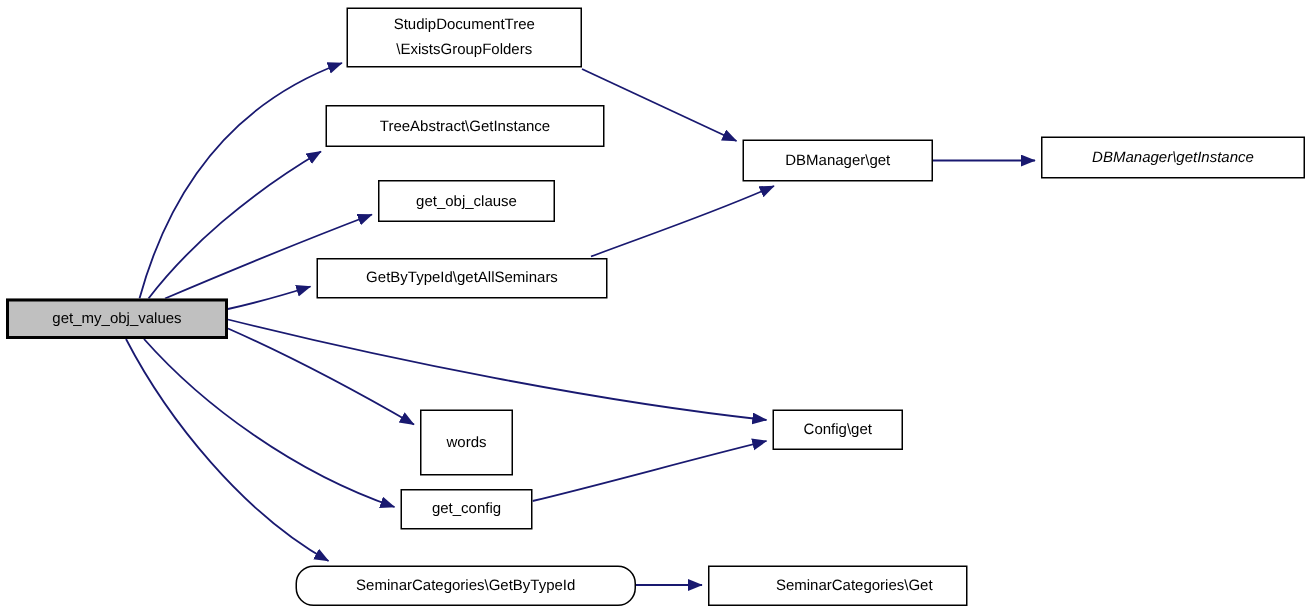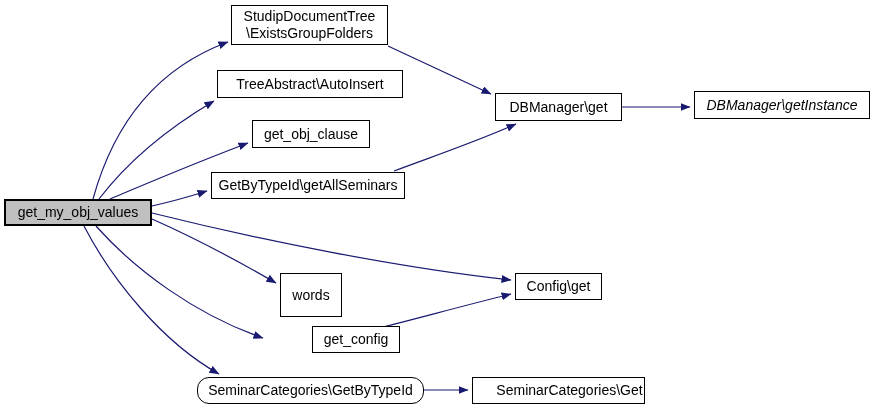--- a/index.html
+++ b/index.html
@@ -37,21 +37,21 @@
   .node {
     position: absolute;
     box-sizing: border-box;
     background: var(--node-fill, #ffffff);
     border: 1px solid var(--node-border, #000000);
     color: var(--text-color, #000000);
     display: flex;
     align-items: center;
     justify-content: center;
     text-align: center;
-    font-size: 14px;
+    font-size: 10px;
     line-height: 17px;
     white-space: pre-line;
     cursor: pointer;
   }
   .node.highlight {
     background: var(--highlight-fill, #c0c0c0);
     border-width: 2px;
     cursor: default;
   }
   .node-label {
@@ -82,24 +82,24 @@
         <path class="edge-path" d="M394,171 C434,156 478,141 516,124" marker-end="url(#arrow)"></path>
         <path class="edge-path" d="M622,107 L690,107" marker-end="url(#arrow)"></path>
         <path class="edge-path" d="M355,334 C405,322 458,307 511,294" marker-end="url(#arrow)"></path>
         <path class="edge-path" d="M424,390 L468,390" marker-end="url(#arrow)"></path>
       </g>
   </svg>
   <div class="nodes-layer">
       <div class="node highlight" style="left: 4px; top: 199px; width: 148px; height: 27px;"><span class="node-label">get_my_obj_values</span></div>
       <div class="node" style="left: 231px; top: 5px; width: 157px; height: 40px;"><span class="node-label">StudipDocumentTree
 \ExistsGroupFolders</span></div>
-      <div class="node" style="left: 217px; top: 70px; width: 186px; height: 28px;"><span class="node-label">TreeAbstract\AutoInsert</span></div>
+      <div class="node" style="left: 217px; top: 70px; width: 186px; height: 28px;"><span class="node-label">TreeAbstract\GetInstance</span></div>
       <div class="node" style="left: 252px; top: 120px; width: 118px; height: 28px;"><span class="node-label">get_obj_clause</span></div>
       <div class="node" style="left: 211px; top: 172px; width: 194px; height: 27px;"><span class="node-label">GetByTypeId\getAllSeminars</span></div>
       <div class="node" style="left: 495px; top: 93px; width: 127px; height: 28px;"><span class="node-label">DBManager\get</span></div>
       <div class="node" style="left: 694px; top: 91px; width: 176px; height: 28px; font-style: italic;"><span class="node-label">DBManager\getInstance</span></div>
       <div class="node" style="left: 280px; top: 273px; width: 62px; height: 44px;"><span class="node-label">words</span></div>
       <div class="node" style="left: 515px; top: 273px; width: 87px; height: 27px;"><span class="node-label">Config\get</span></div>
-      <div class="node" style="left: 267px; top: 326px; width: 88px; height: 27px; margin-left: 45px;"><span class="node-label">get_config</span></div>
+      <div class="node" style="left: 267px; top: 326px; width: 88px; height: 27px;"><span class="node-label">get_config</span></div>
       <div class="node" style="left: 197px; top: 377px; width: 227px; height: 27px; border-radius: 12px;"><span class="node-label">SeminarCategories\GetByTypeId</span></div>
       <div class="node" style="left: 472px; top: 377px; width: 173px; height: 27px; padding-left: 22px;"><span class="node-label">SeminarCategories\Get</span></div>
     </div>
 </div>
 
 </body></html>

